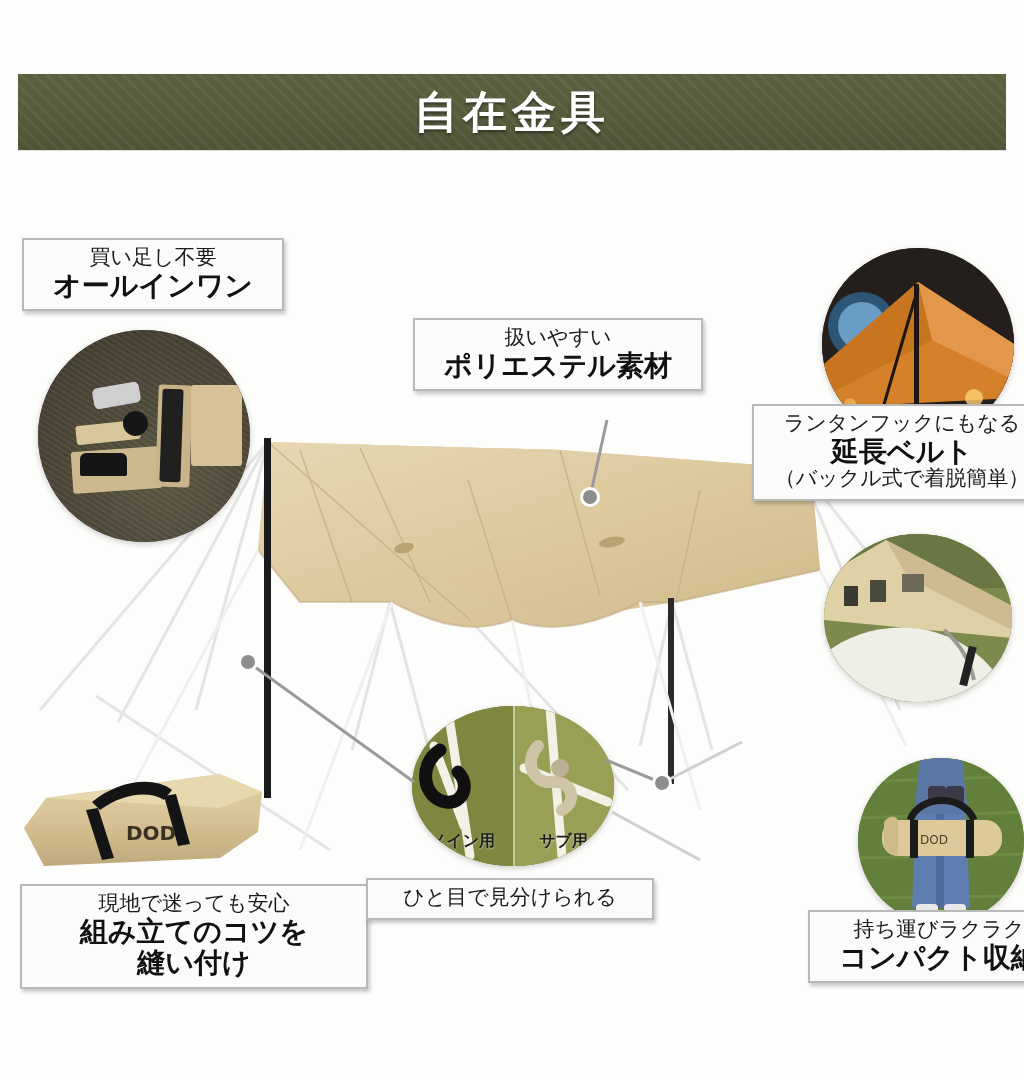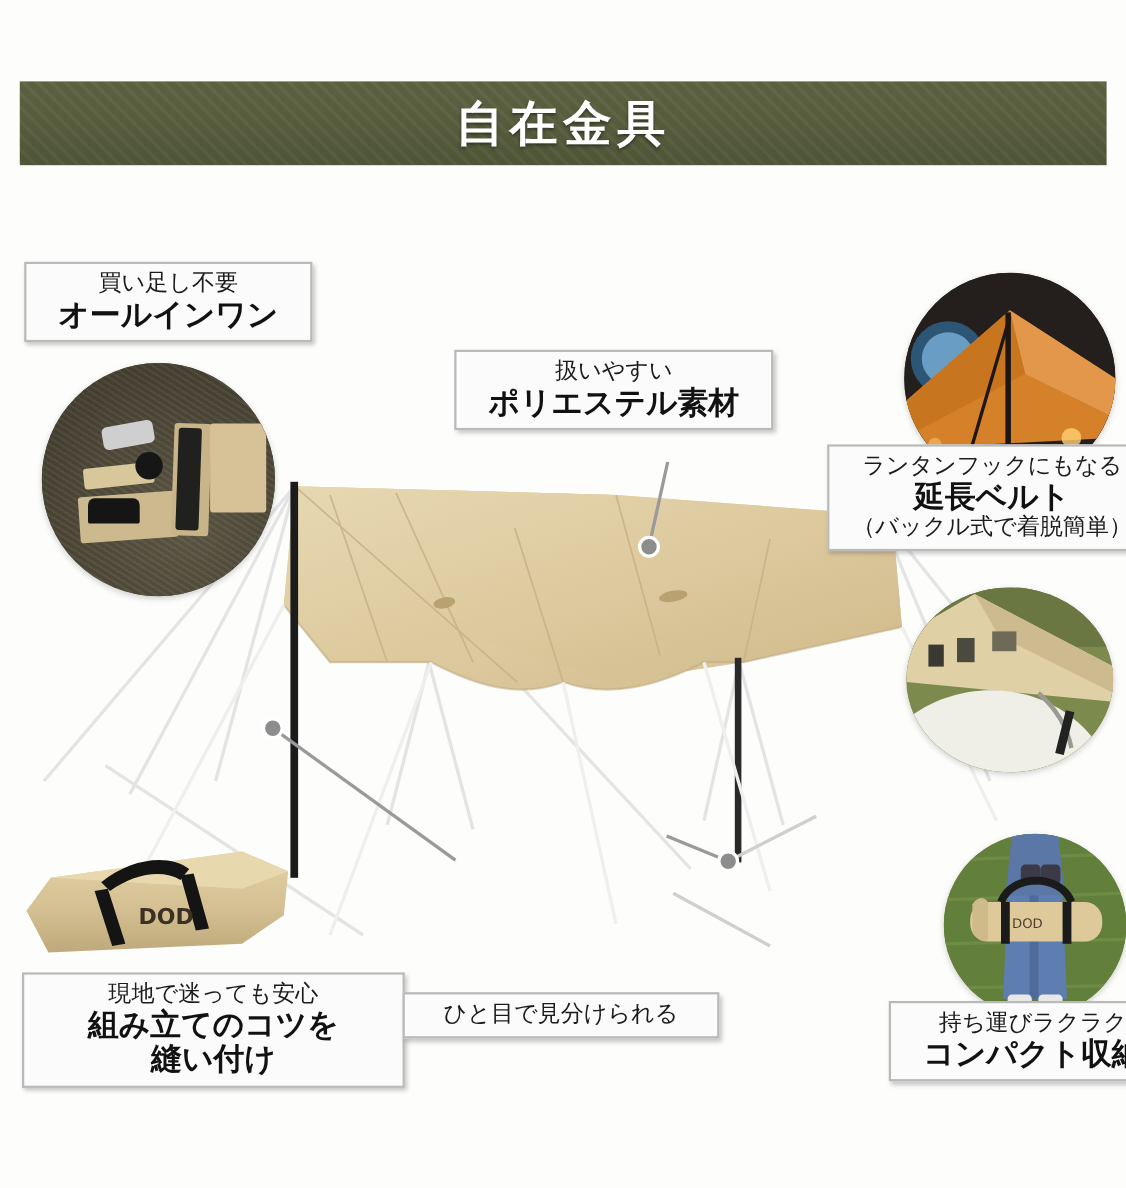--- a/index.html
+++ b/index.html
@@ -50,21 +50,21 @@
     display:block;color:#111111;font-size:28px;font-weight:bold;line-height:1.14;
     font-family:"DejaVu Sans","Liberation Sans",sans-serif;
     white-space:nowrap;
   }
 
   
   #lbl-allinone{left:22px;top:238px;width:262px;}
   #lbl-polyester{left:413px;top:318px;width:290px;}
   #lbl-belt{left:752px;top:404px;width:300px;}
   #lbl-sewn{left:20px;top:884px;width:348px;}
-  #lbl-runner{left:366px;top:878px;width:288px;margin-top:24px;}
+  #lbl-runner{left:366px;top:878px;width:288px;}
   #lbl-compact{left:808px;top:910px;width:262px;}
 
   
   .photo{
     position:absolute;border-radius:50%;overflow:hidden;z-index:10;
     box-shadow:0 2px 6px rgba(0,0,0,.2);
   }
   .photo .cap{
     position:absolute;bottom:9%;width:50%;text-align:center;
     color:#1d1d1d;font-size:16px;font-weight:bold;
@@ -281,20 +281,39 @@
       <rect x="88" y="28" width="18" height="18" rx="4" fill="#3b3a46"></rect>
       <rect x="24" y="62" width="120" height="36" rx="16" fill="#ddc999"></rect>
       <path d="M26,64 C30,58 36,56 40,62 L40,96 C34,100 28,94 26,88 Z" fill="#cfbb8a"></path>
       <path d="M52,62 C62,36 106,36 116,62" stroke="#1b1b1b" stroke-width="7" fill="none"></path>
       <rect x="52" y="62" width="8" height="38" fill="#1b1b1b"></rect>
       <rect x="108" y="62" width="8" height="38" fill="#1b1b1b"></rect>
       <text x="62" y="86" font-family="DejaVu Sans, sans-serif" font-size="12" fill="#4a3f28">DOD</text>
     </svg>
   </div>
 
+  <div class="photo" id="photo-runner">
+    <svg width="202" height="160" viewBox="0 0 202 160">
+      <rect width="202" height="160" fill="#8d9449"></rect>
+      <rect x="0" y="0" width="101" height="160" fill="#7e863f"></rect>
+      <rect x="101" y="0" width="101" height="160" fill="#99a056"></rect>
+      <g stroke="#f3f1e6" stroke-width="9" stroke-linecap="round" fill="none">
+        <line x1="36" y1="4" x2="58" y2="150"></line>
+        <line x1="22" y1="40" x2="52" y2="120"></line>
+        <line x1="138" y1="2" x2="150" y2="150"></line>
+        <line x1="112" y1="62" x2="196" y2="96"></line>
+      </g>
+      <path d="M28,44 C6,58 10,92 34,96 C52,98 58,78 46,66" stroke="#101010" stroke-width="13" fill="none" stroke-linecap="round"></path>
+      <path d="M126,40 C112,54 120,78 140,76 C160,74 166,96 150,104" stroke="#cfc4a5" stroke-width="12" fill="none" stroke-linecap="round"></path>
+      <circle cx="148" cy="62" r="9" fill="#bdb193"></circle>
+    </svg>
+    <div class="half-line"></div>
+    <div class="cap cap-left">メイン用</div>
+    <div class="cap cap-right">サブ用</div>
+  </div>
 
   <div class="dot" id="dot-polyester"></div>
   <div class="dot" id="dot-runner-a"></div>
   <div class="dot" id="dot-runner-b"></div>
 
   <svg style="position:absolute;left:0;top:0;width:1024px;height:1080px;z-index:27;pointer-events:none;">
     <line x1="590" y1="497" x2="607" y2="420" stroke="#9a9a9a" stroke-width="3"></line>
     <line x1="248" y1="662" x2="414" y2="782" stroke="#9a9a9a" stroke-width="3"></line>
     <line x1="662" y1="783" x2="606" y2="760" stroke="#9a9a9a" stroke-width="3"></line>
     <line x1="662" y1="783" x2="742" y2="742" stroke="#cfcfcf" stroke-width="3"></line>

